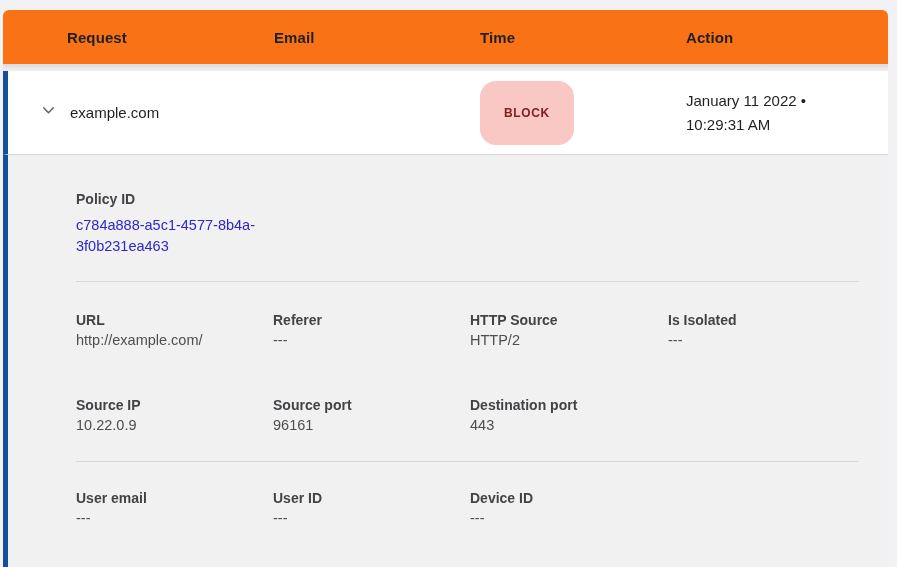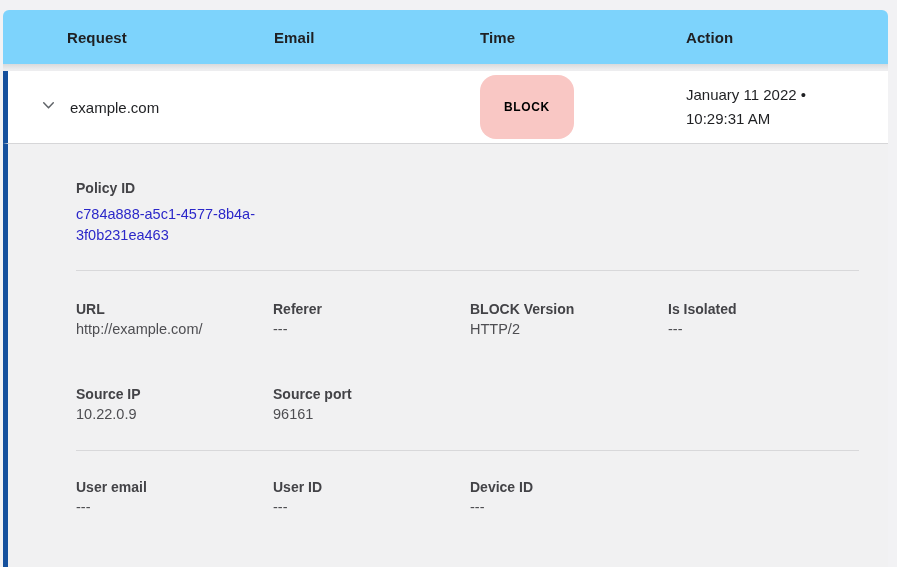--- a/index.html
+++ b/index.html
@@ -15,21 +15,21 @@
     overflow: hidden;
   }
   .card {
     position: absolute;
     left: 3px;
     top: 10px;
     width: 885px;
   }
   
   .log-header {
-    background: #7dd3fc;
+    background: #f97316;
     height: 54px;
     border-radius: 6px 6px 0 0;
     display: grid;
     grid-template-columns: 207px 206px 206px 1fr;
     align-items: center;
     padding-left: 64px;
     box-sizing: border-box;
   }
   .log-header .col-label {
     font-size: 15px;
@@ -38,41 +38,41 @@
     letter-spacing: 0.1px;
   }
   .header-gap {
     height: 7px;
     background: linear-gradient(180deg, #d9dadc 0%, #ededef 80%);
   }
   
   .log-row {
     background: #ffffff;
     border-left: 5px solid #15509d;
-    height: 72px;
+    height: 83px;
     display: grid;
     grid-template-columns: 62px 204px 206px 206px 1fr;
     align-items: center;
     box-sizing: border-box;
     cursor: pointer;
   }
   .chevron-cell {
     display: flex;
     justify-content: flex-end;
     padding-right: 13px;
     box-sizing: border-box;
   }
   .request-text {
     font-size: 15px;
     color: #1f2023;
   }
   .badge-block {
     display: inline-block;
     background: #f9c7c4;
-    color: #000000;
+    color: #7f1d1d;
     font-size: 12px;
     font-weight: 700;
     letter-spacing: 0.6px;
     padding: 25px 24px;
     border-radius: 16px;
   }
   .time-text {
     font-size: 15px;
     color: #1f2023;
     line-height: 24px;
@@ -168,37 +168,41 @@
       <div class="field-grid rowA">
         <div>
           <div class="field-label">URL</div>
           <div class="field-value">http://example.com/</div>
         </div>
         <div>
           <div class="field-label">Referer</div>
           <div class="field-value">---</div>
         </div>
         <div>
-          <div class="field-label">BLOCK Version</div>
+          <div class="field-label">HTTP Source</div>
           <div class="field-value">HTTP/2</div>
         </div>
         <div>
           <div class="field-label">Is Isolated</div>
           <div class="field-value">---</div>
         </div>
       </div>
 
       <div class="field-grid rowB">
         <div>
           <div class="field-label">Source IP</div>
           <div class="field-value">10.22.0.9</div>
         </div>
         <div>
           <div class="field-label">Source port</div>
           <div class="field-value">96161</div>
+        </div>
+        <div>
+          <div class="field-label">Destination port</div>
+          <div class="field-value">443</div>
         </div>
       </div>
 
       <hr class="divider d2">
 
       <div class="field-grid rowC">
         <div>
           <div class="field-label">User email</div>
           <div class="field-value">---</div>
         </div>

